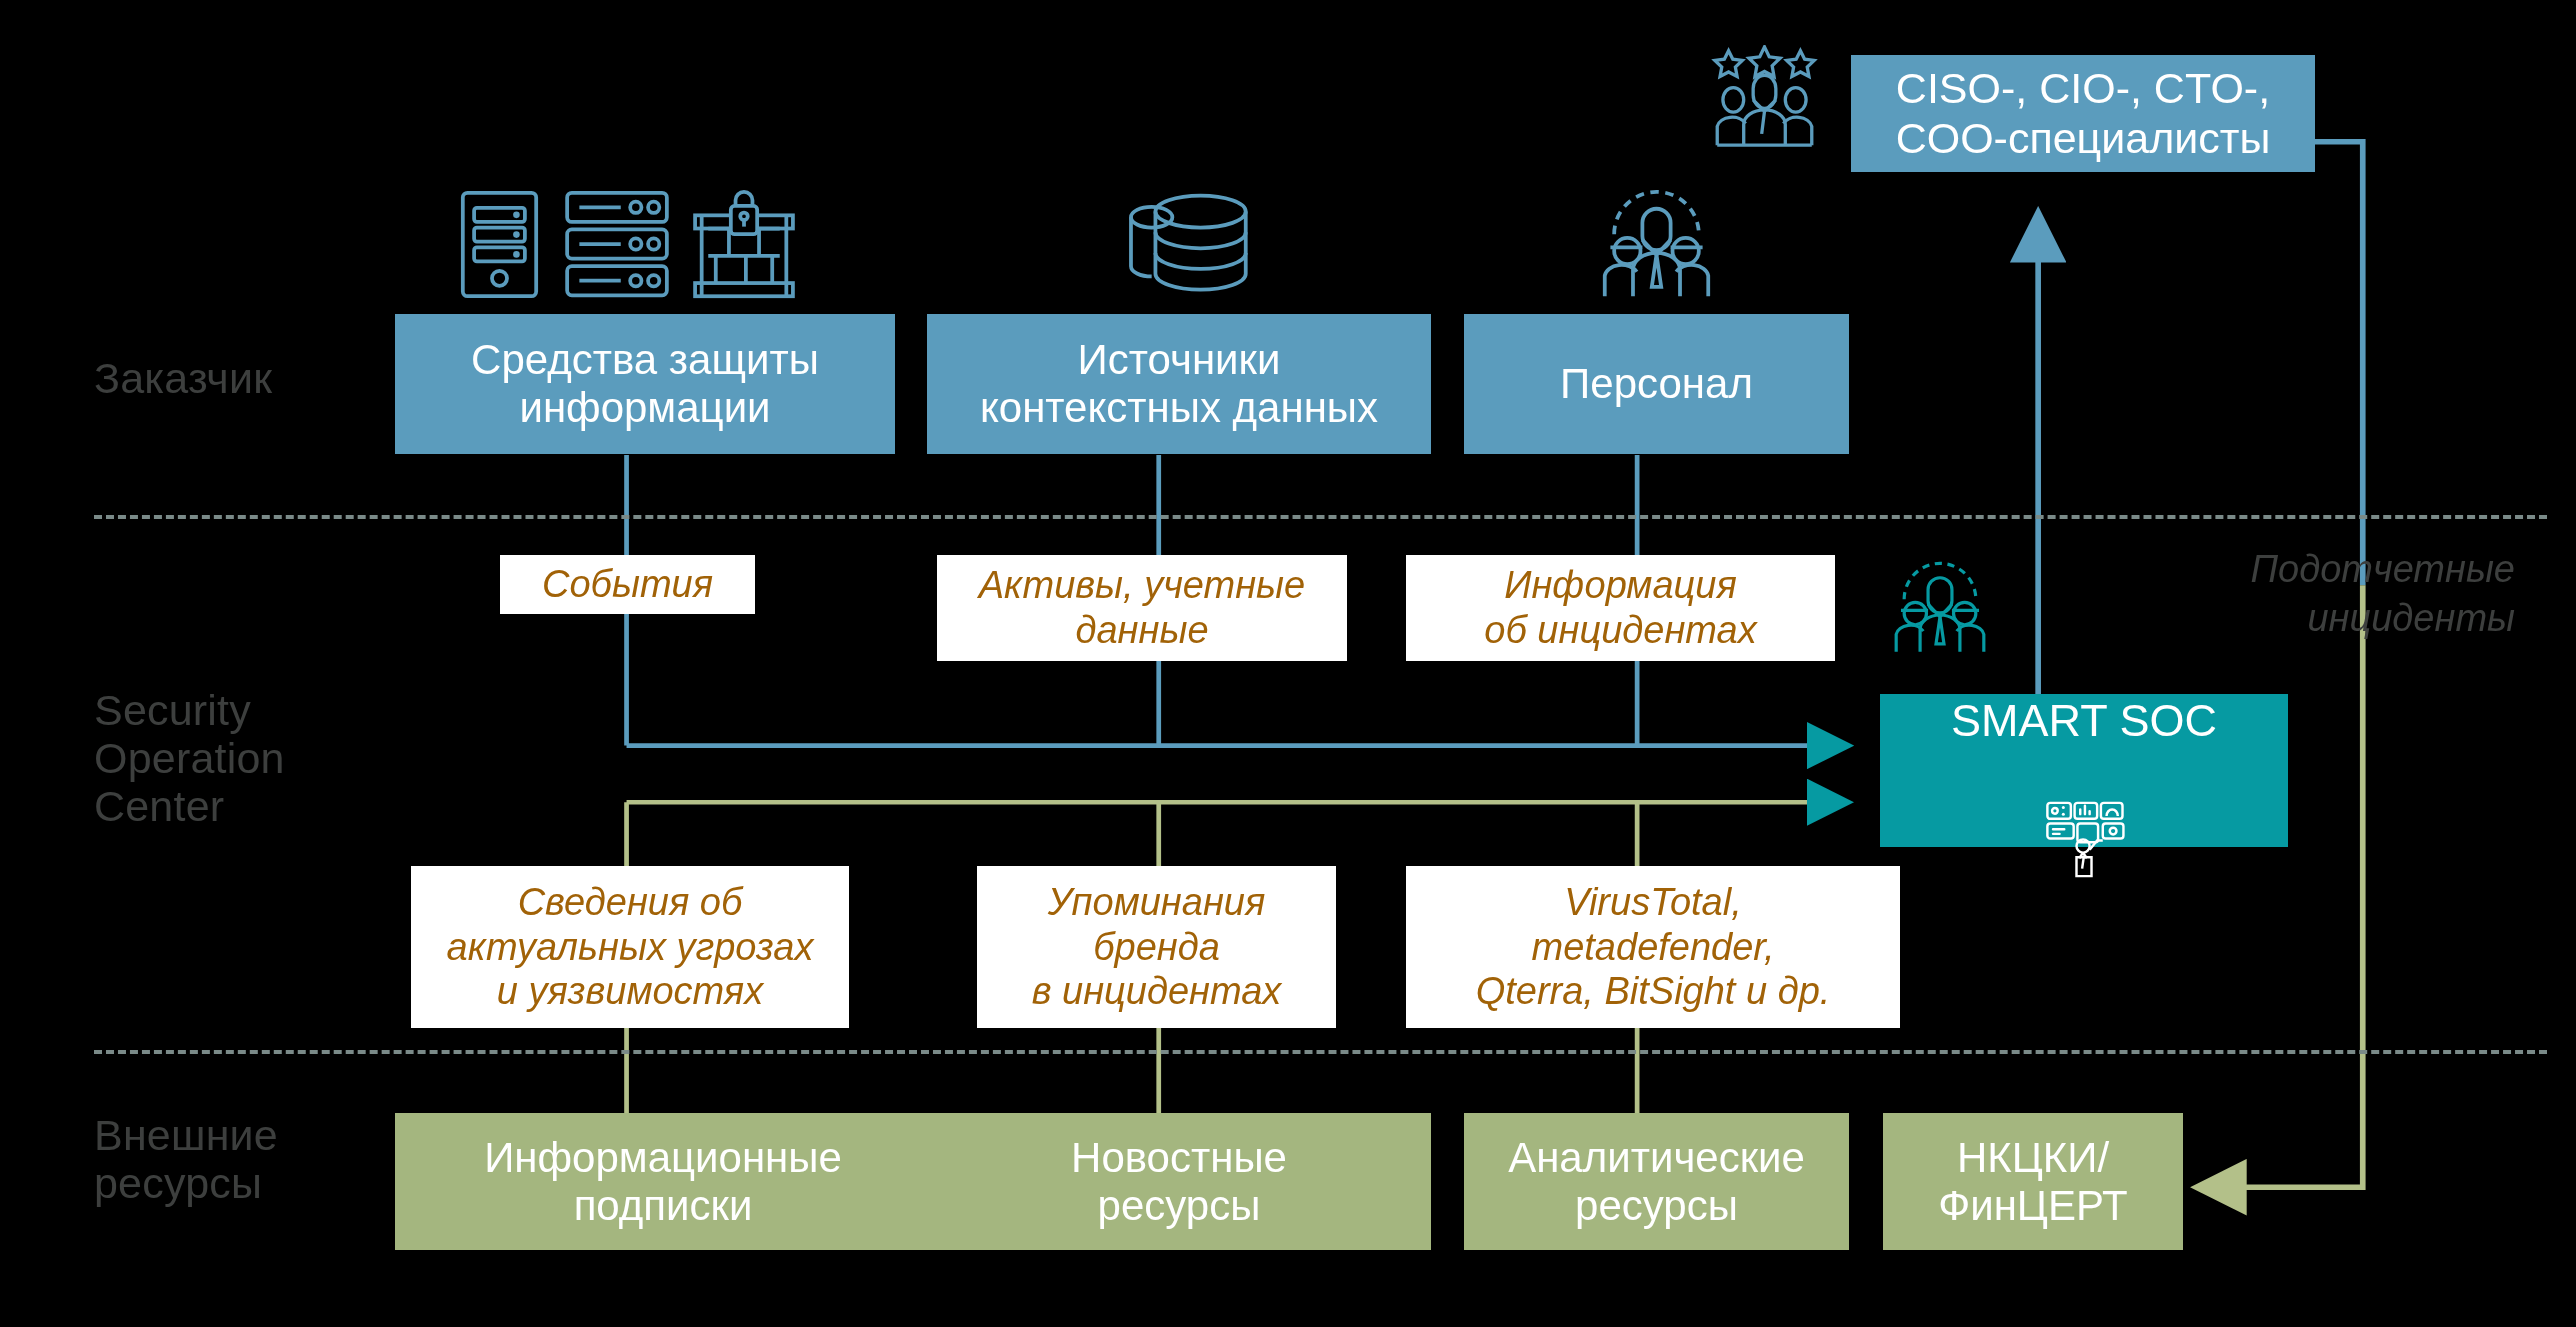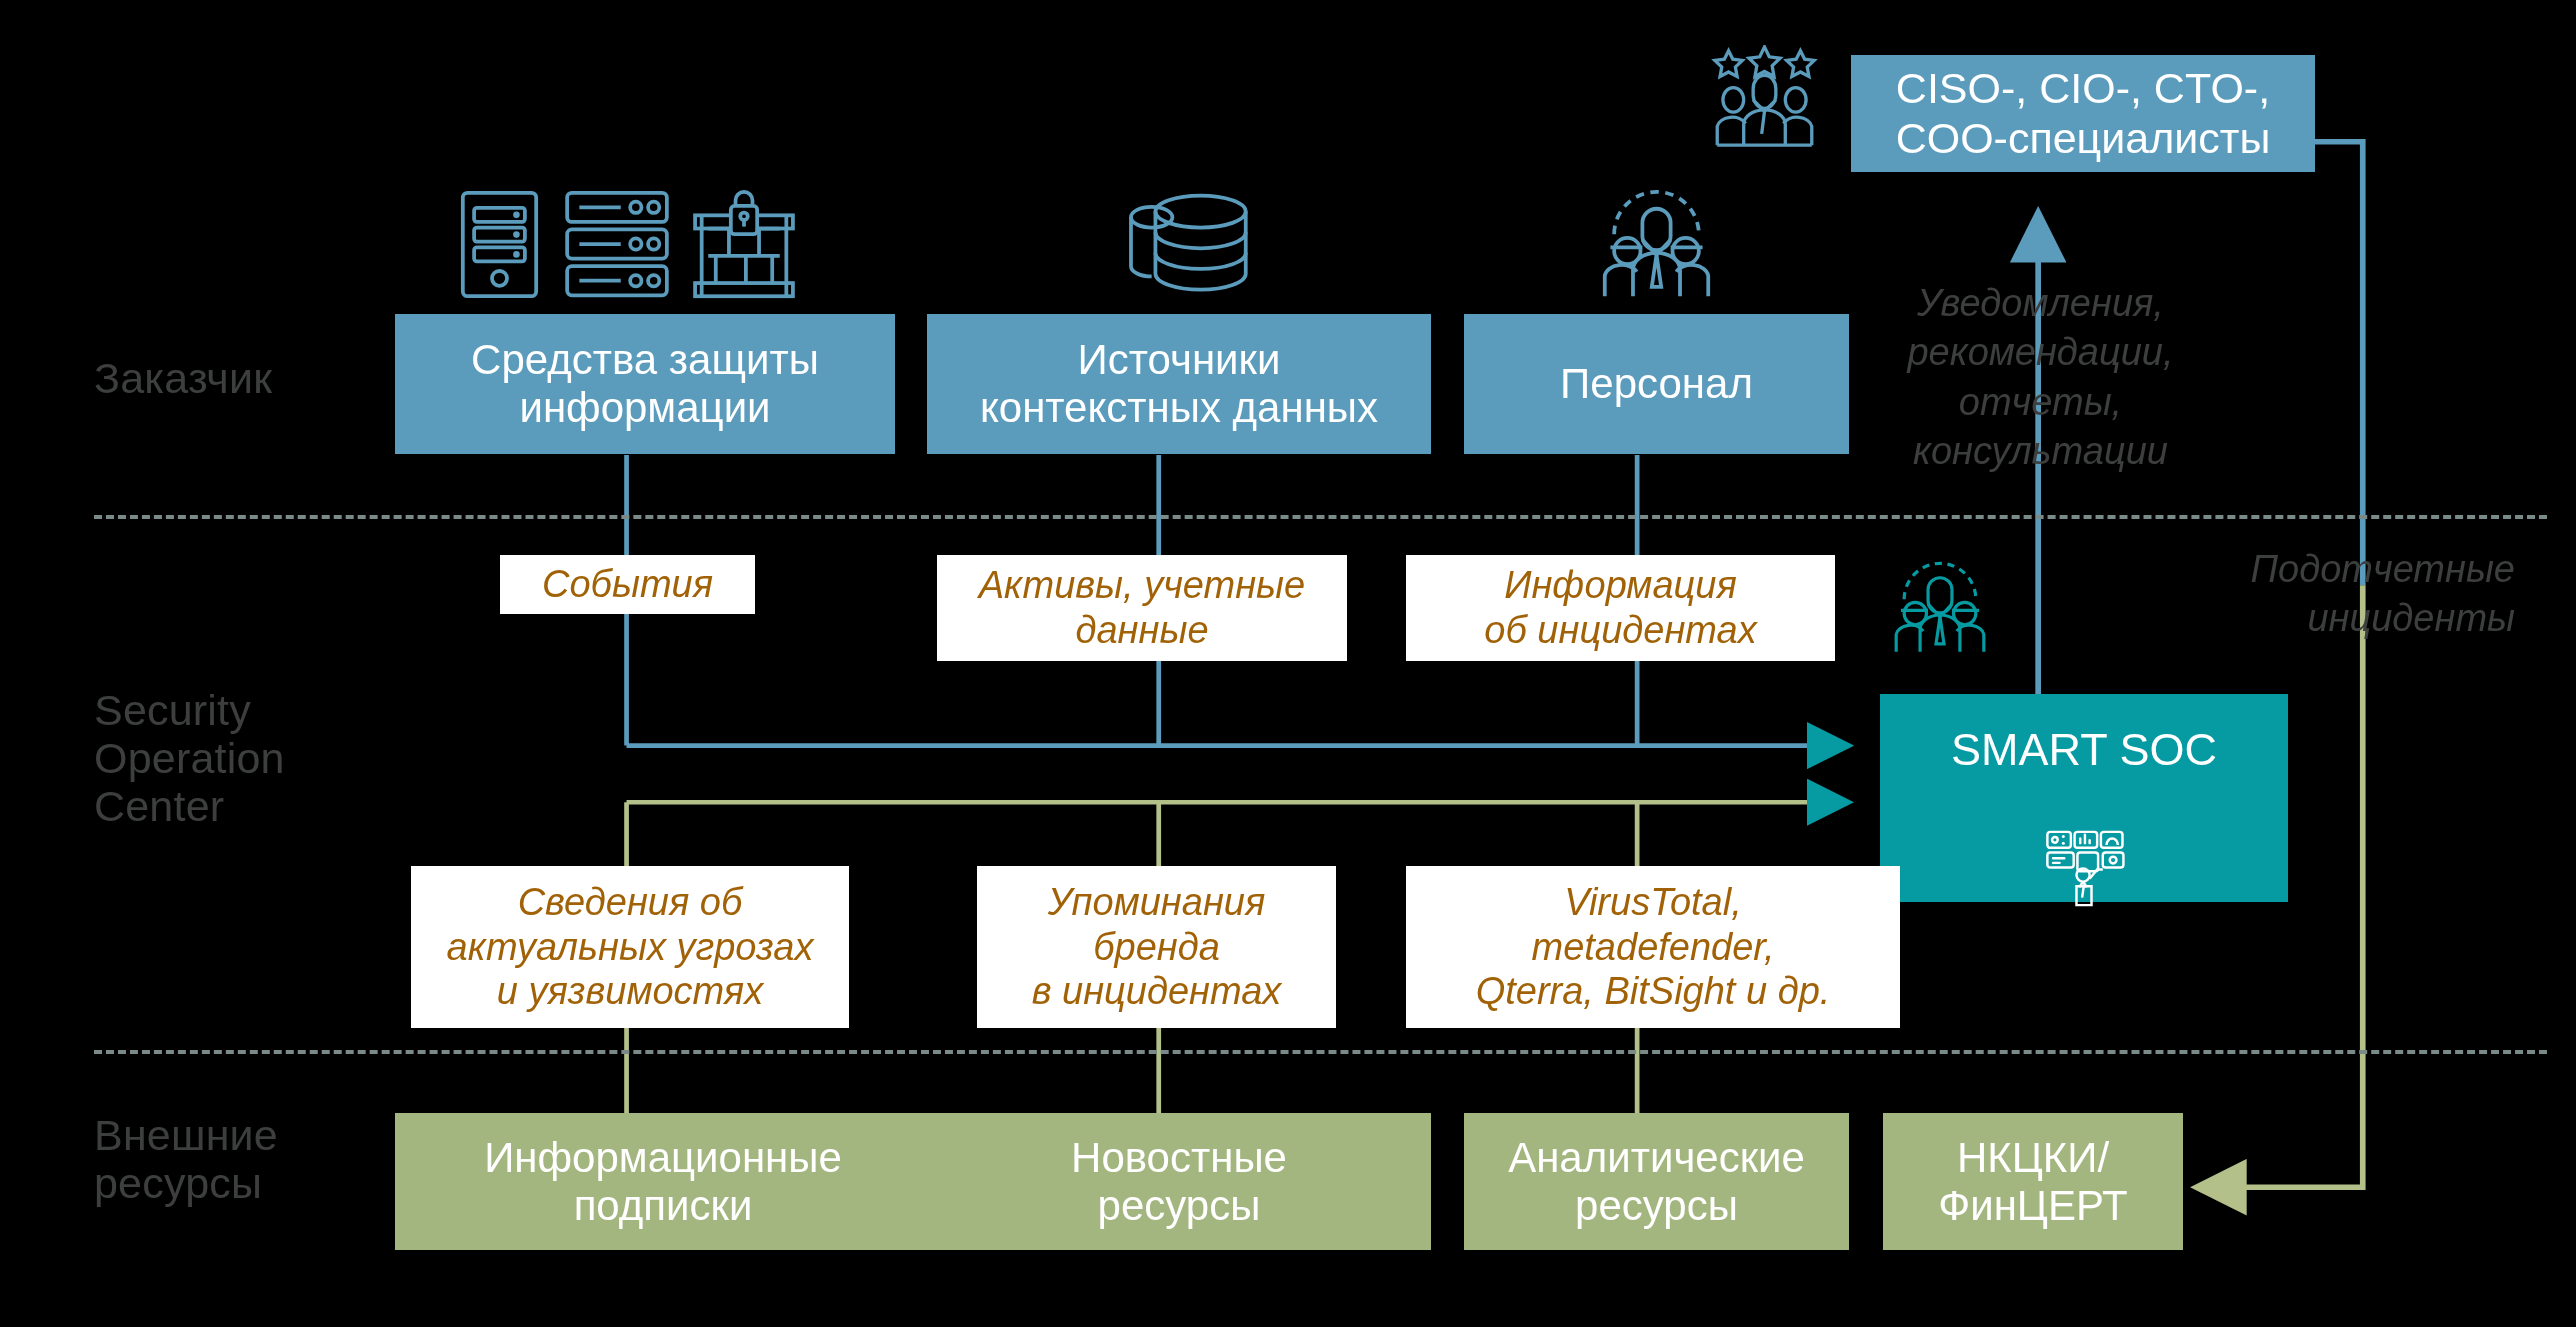--- a/index.html
+++ b/index.html
@@ -240,21 +240,21 @@
 информации</div>
 
   <div class="abs box box-blue" style="left:908px; top:314px; width:504px; height:140px;">Источники
 контекстных данных</div>
 
   <div class="abs box box-blue" style="left:1445px; top:314px; width:385px; height:140px;">Персонал</div>
 
   <div class="abs box box-blue" style="left:1832px; top:55px; width:464px; height:117px; font-size:43px;">CISO-, CIO-, CTO-,
 COO-специалисты</div>
 
-  <div class="abs box box-teal" style="left:1861px; top:694px; width:408px; height:208px; flex-direction:column; justify-content:flex-start; padding-top:30px;">
+  <div class="abs box box-teal" style="left:1861px; top:694px; width:408px; height:153px; flex-direction:column; justify-content:flex-start; padding-top:1px;">
     <span>SMART SOC</span>
     <span style="margin-top:3.8px;">
       <svg class="icon" width="98" height="77" viewBox="0 0 104 82" fill="none" stroke="#ffffff" stroke-width="2.6">
         <rect x="13" y="2" width="25" height="17" rx="3"></rect>
         <circle cx="21" cy="10.5" r="3"></circle>
         <circle cx="30" cy="7" r="1.6" fill="#fff" stroke="none"></circle>
         <circle cx="30" cy="14" r="1.6" fill="#fff" stroke="none"></circle>
         <rect x="42" y="2" width="24" height="17" rx="3"></rect>
         <path d="M48,14 v-5 M53,14 v-9 M58,14 v-3" stroke-linecap="round"></path>
         <rect x="70" y="2" width="23" height="17" rx="3"></rect>
@@ -298,22 +298,18 @@
 и уязвимостях</div>
 
   <div class="chip" style="left:977px; top:866px; width:359px; height:162px;">Упоминания
 бренда
 в инцидентах</div>
 
   <div class="chip" style="left:1406px; top:866px; width:494px; height:162px;">VirusTotal,
 metadefender,
 Qterra, BitSight и др.</div>
 
-  <div class="annot" style="left:1821px; top:279px; width:439px;">Уведомления,
-рекомендации,
-отчеты,
-консультации</div>
 
   <div class="annot annot-right" style="left:2076px; top:545px; width:439px;">Подотчетные
 инциденты</div>
 
 </div>
 
 
 </body></html>

